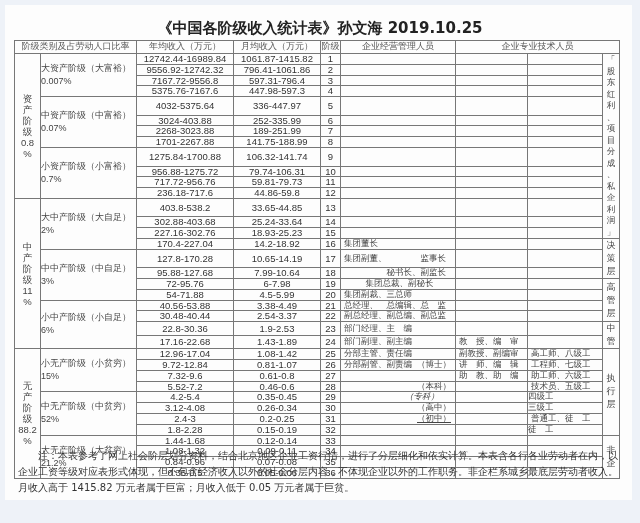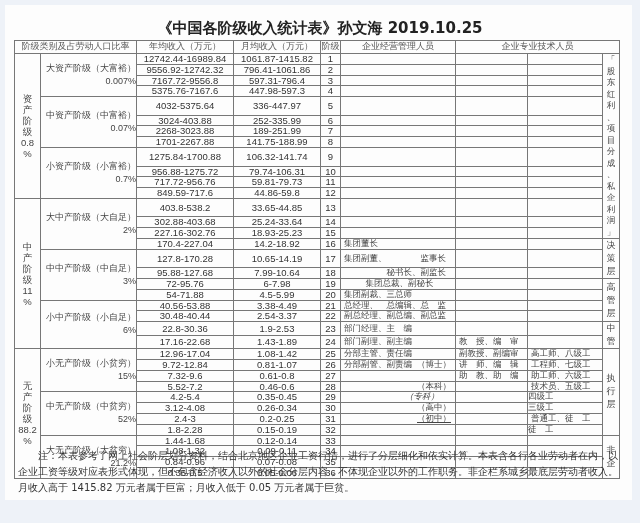--- a/index.html
+++ b/index.html
@@ -3,21 +3,21 @@
 <meta charset="utf-8">
 <style>
   html,body{margin:0;padding:0;}
   body{width:640px;height:523px;background:#eef2f8;font-family:"DejaVu Sans","Liberation Sans",sans-serif;overflow:hidden;position:relative;}
   .card{position:absolute;left:5px;top:5px;width:627px;height:495px;background:#fdfdfd;}
   .title{position:absolute;left:0;top:19px;width:640px;text-align:center;font-size:15px;font-weight:bold;color:#222;letter-spacing:0px;}
   table{position:absolute;left:14px;top:40px;border-collapse:collapse;table-layout:fixed;font-family:"Liberation Sans","DejaVu Sans",sans-serif;color:#333;}
   td,th{border:1px solid #777;padding:0;font-size:9.5px;line-height:9.8px;height:9.8px;overflow:hidden;white-space:nowrap;font-weight:normal;}
   th{height:12px;font-size:9px;color:#555;}
   .cat{text-align:center;white-space:normal;font-size:9.5px;line-height:11px;color:#444;}
-  .sub{text-align:right;white-space:normal;font-size:9px;line-height:13px;color:#444;}
+  .sub{text-align:left;white-space:normal;font-size:9px;line-height:13px;color:#444;}
   .num{text-align:center;}
   .mg{text-align:left;padding-left:3px;font-size:8.5px;color:#444;}
   .tc{text-align:left;padding-left:3px;font-size:8.5px;color:#444;}
   .tcr{text-align:left;padding-right:3px;font-size:8.5px;color:#444;}
   .side{text-align:center;white-space:normal;font-size:9px;line-height:13px;color:#444;vertical-align:middle;}
   .note{position:absolute;left:18px;top:448px;width:608px;font-size:10px;line-height:16px;color:#333;text-indent:2em;font-family:"DejaVu Sans",sans-serif;}
 </style>
 </head>
 <body>
 
@@ -167,21 +167,21 @@
       </tr>
       <tr>
         <td class="num">717.72-956.76</td>
         <td class="num">59.81-79.73</td>
         <td class="num">11</td>
         <td class="mg" style="position: relative;"><span></span><span style="position: absolute; right: 4px; top: 0px;"></span></td>
         <td class="tc"></td>
         <td class="tc"></td>
       </tr>
       <tr>
-        <td class="num">849.59-717.6</td>
+        <td class="num">236.18-717.6</td>
         <td class="num">44.86-59.8</td>
         <td class="num">12</td>
         <td class="mg" style="position: relative;"><span></span><span style="position: absolute; right: 4px; top: 0px;"></span></td>
         <td class="tc"></td>
         <td class="tc"></td>
       </tr>
       <tr>
         <td class="cat" rowspan="12">
           <div>中</div>
           <div>产</div>

